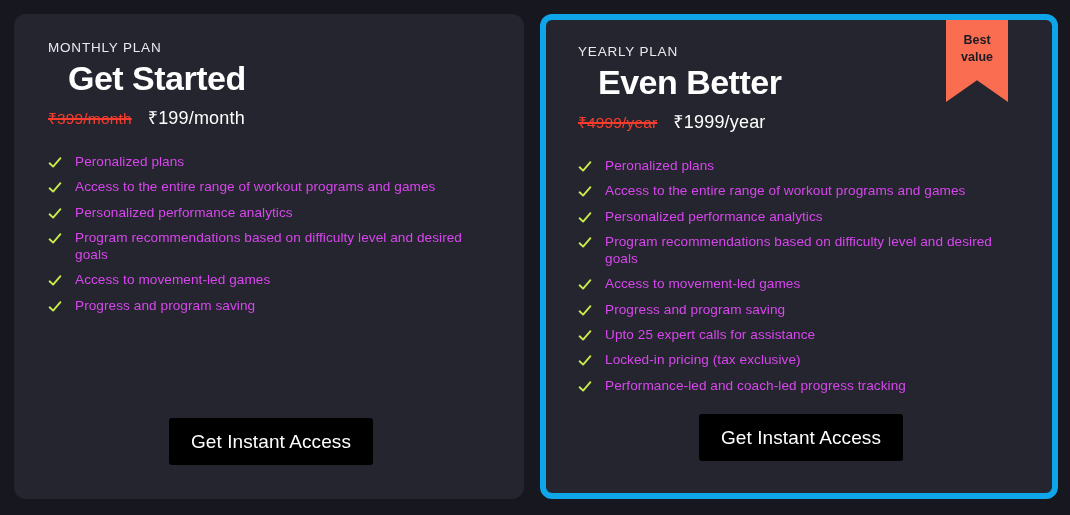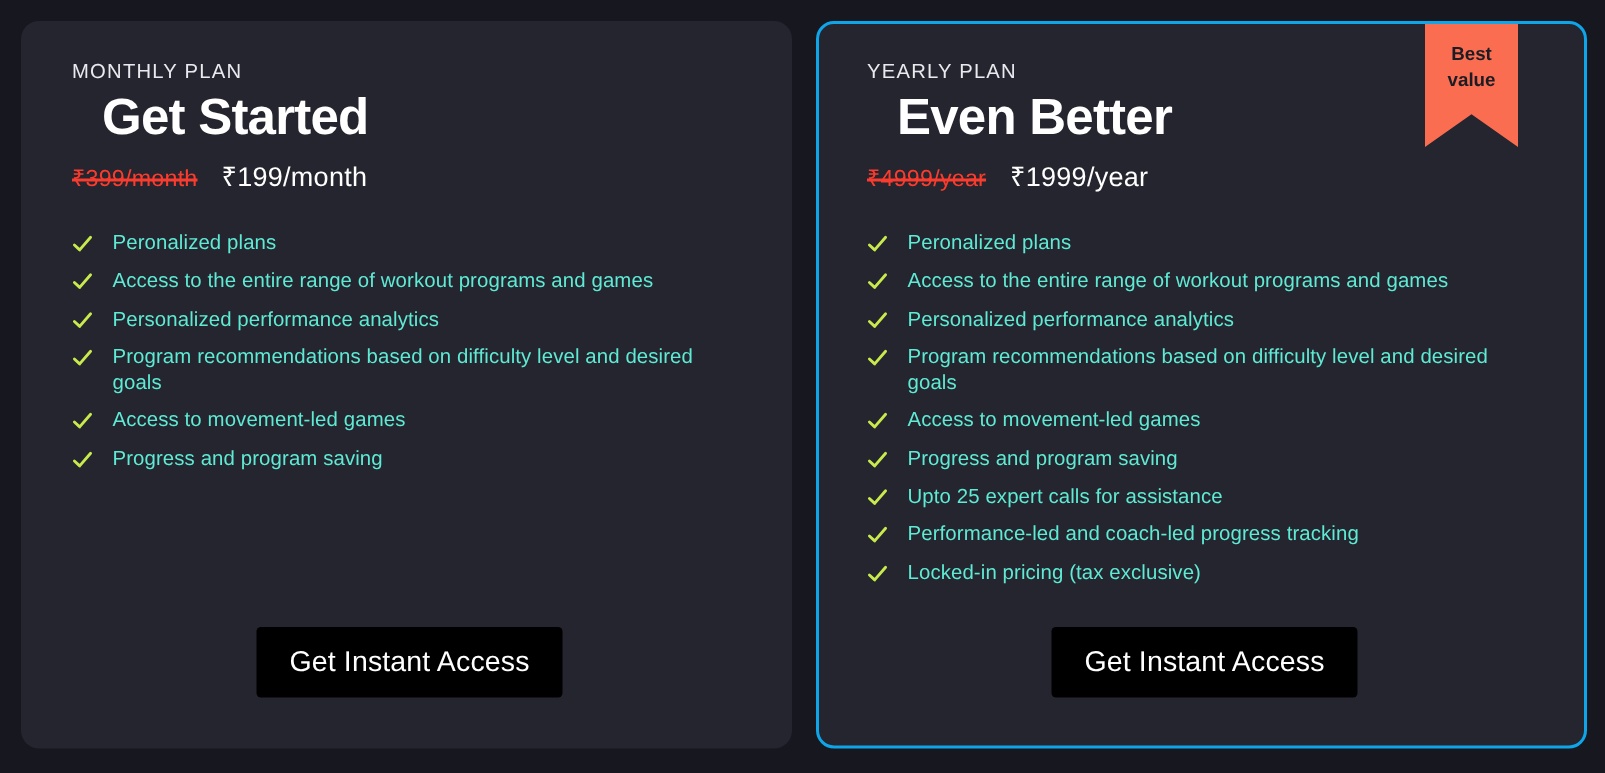--- a/index.html
+++ b/index.html
@@ -30,21 +30,21 @@
     flex: 1 1 0;
     background: #24252e;
     border-radius: 12px;
     padding: 26px 30px 22px 34px;
     display: flex;
     flex-direction: column;
     overflow: hidden;
   }
 
   .plan-card.featured {
-    border: 2px solid #0ea5e9;
+    border: 6px solid #0ea5e9;
     padding: 24px 28px 20px 32px;
   }
 
   
   .plan-eyebrow {
     font-size: 13.5px;
     letter-spacing: 0.06em;
     color: #e9eaef;
     font-weight: 400;
     margin-bottom: 5px;
@@ -102,21 +102,21 @@
     height: 14px;
     margin-top: 2px;
     display: block;
   }
 
   .check-icon svg { display: block; }
 
   .feature-text {
     font-size: 13.6px;
     line-height: 1.25;
-    color: #5eead4;
+    color: #d946ef;
     letter-spacing: 0.005em;
   }
 
   
   .card-spacer { flex: 1 1 auto; min-height: 10px; }
 
   .cta-wrap {
     display: flex;
     justify-content: center;
     padding-bottom: 12px;
@@ -297,29 +297,29 @@
             </svg>
         </span>
         <span class="feature-text">Upto 25 expert calls for assistance</span>
       </li>
       <li class="feature-item">
         <span class="check-icon">
           <svg width="14" height="14" viewBox="0 0 14 14">
               <path d="M1.6 7.3 L5.1 10.6 L12.4 2.2" fill="none" stroke="#c8ea4d" stroke-width="1.9" stroke-linecap="round" stroke-linejoin="round"></path>
             </svg>
         </span>
+        <span class="feature-text">Locked-in pricing (tax exclusive)</span>
+      </li>
+      <li class="feature-item">
+        <span class="check-icon">
+          <svg width="14" height="14" viewBox="0 0 14 14">
+              <path d="M1.6 7.3 L5.1 10.6 L12.4 2.2" fill="none" stroke="#c8ea4d" stroke-width="1.9" stroke-linecap="round" stroke-linejoin="round"></path>
+            </svg>
+        </span>
         <span class="feature-text">Performance-led and coach-led progress tracking</span>
-      </li>
-      <li class="feature-item">
-        <span class="check-icon">
-          <svg width="14" height="14" viewBox="0 0 14 14">
-              <path d="M1.6 7.3 L5.1 10.6 L12.4 2.2" fill="none" stroke="#c8ea4d" stroke-width="1.9" stroke-linecap="round" stroke-linejoin="round"></path>
-            </svg>
-        </span>
-        <span class="feature-text">Locked-in pricing (tax exclusive)</span>
       </li>
     </ul>
 
     <div class="card-spacer"></div>
 
     <div class="cta-wrap">
       <button class="cta-button">Get Instant Access</button>
     </div>
   </section>
 

